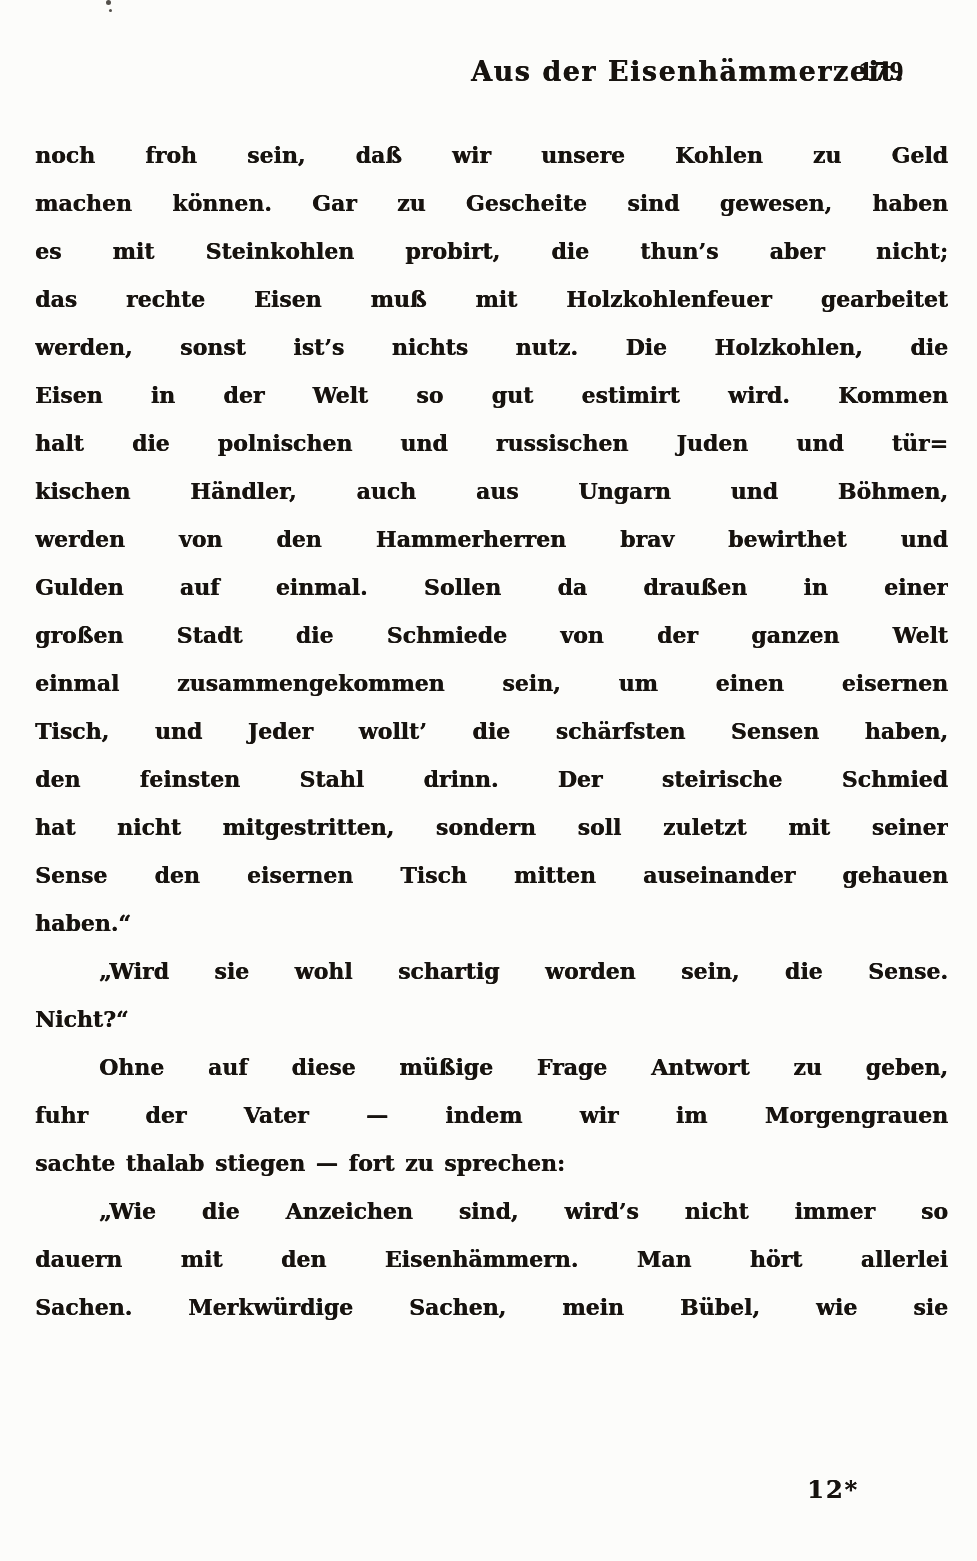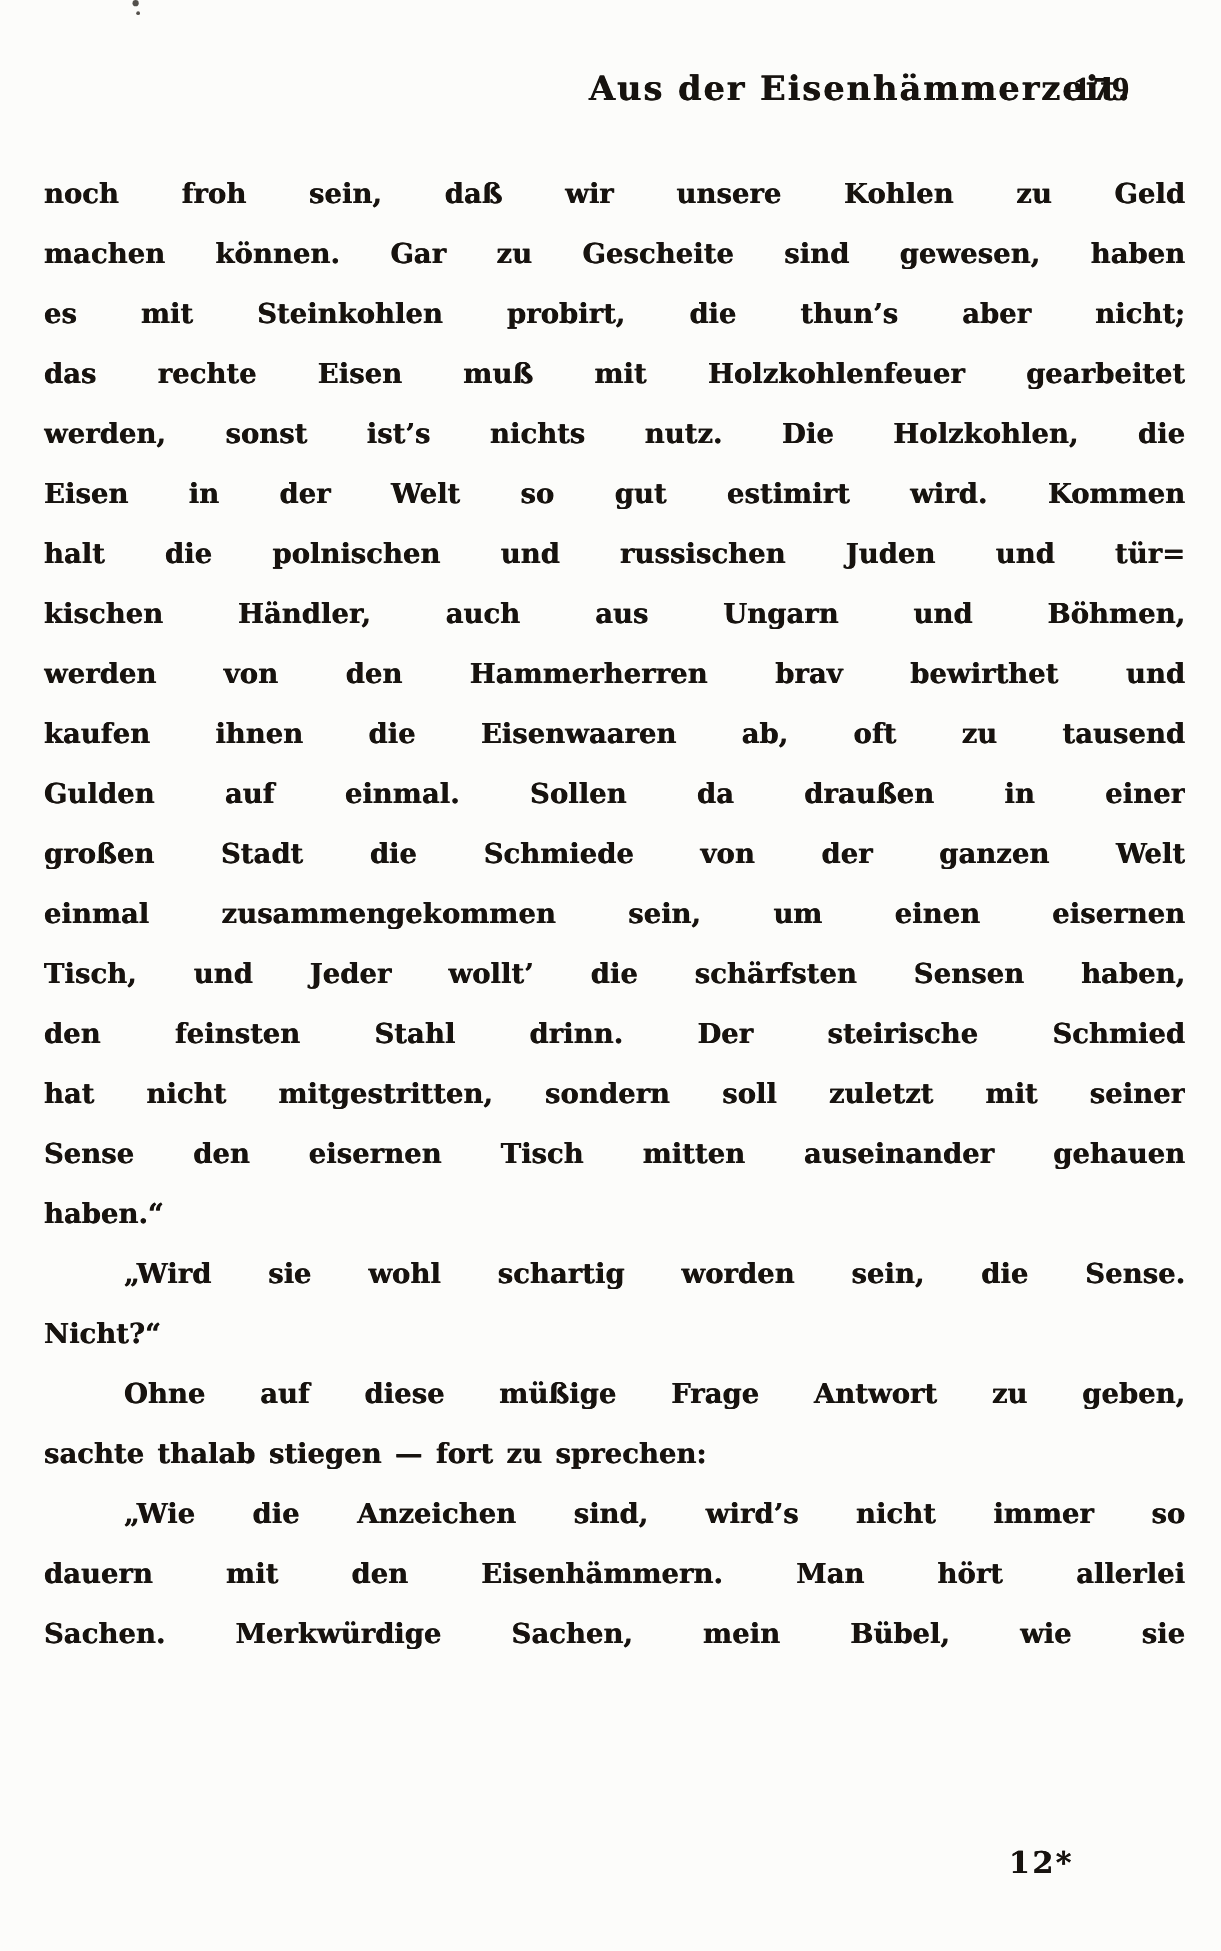--- a/index.html
+++ b/index.html
@@ -95,32 +95,32 @@
   <div class="body">
     <div class="line">noch froh sein, daß wir unsere Kohlen zu Geld</div>
     <div class="line">machen können. Gar zu Gescheite sind gewesen, haben</div>
     <div class="line">es mit Steinkohlen probirt, die thun’s aber nicht;</div>
     <div class="line">das rechte Eisen muß mit Holzkohlenfeuer gearbeitet</div>
     <div class="line">werden, sonst ist’s nichts nutz. Die Holzkohlen, die</div>
     <div class="line">Eisen in der Welt so gut estimirt wird. Kommen</div>
     <div class="line">halt die polnischen und russischen Juden und tür=</div>
     <div class="line">kischen Händler, auch aus Ungarn und Böhmen,</div>
     <div class="line">werden von den Hammerherren brav bewirthet und</div>
-    <div class="line">kaufen ihnen die Eisenwaaren ab, oft zu tausend</div>
     <div class="line">Gulden auf einmal. Sollen da draußen in einer</div>
     <div class="line">großen Stadt die Schmiede von der ganzen Welt</div>
     <div class="line">einmal zusammengekommen sein, um einen eisernen</div>
     <div class="line">Tisch, und Jeder wollt’ die schärfsten Sensen haben,</div>
     <div class="line">den feinsten Stahl drinn. Der steirische Schmied</div>
     <div class="line">hat nicht mitgestritten, sondern soll zuletzt mit seiner</div>
     <div class="line">Sense den eisernen Tisch mitten auseinander gehauen</div>
     <div class="line end">haben.“</div>
     <div class="line indent">„Wird sie wohl schartig worden sein, die Sense.</div>
     <div class="line end">Nicht?“</div>
     <div class="line indent">Ohne auf diese müßige Frage Antwort zu geben,</div>
+    <div class="line">fuhr der Vater — indem wir im Morgengrauen</div>
     <div class="line end">sachte thalab stiegen — fort zu sprechen:</div>
     <div class="line indent">„Wie die Anzeichen sind, wird’s nicht immer so</div>
     <div class="line">dauern mit den Eisenhämmern. Man hört allerlei</div>
     <div class="line">Sachen. Merkwürdige Sachen, mein Bübel, wie sie</div>
   </div>
 
   <div class="footer">12*</div>
 
 </div>
 

